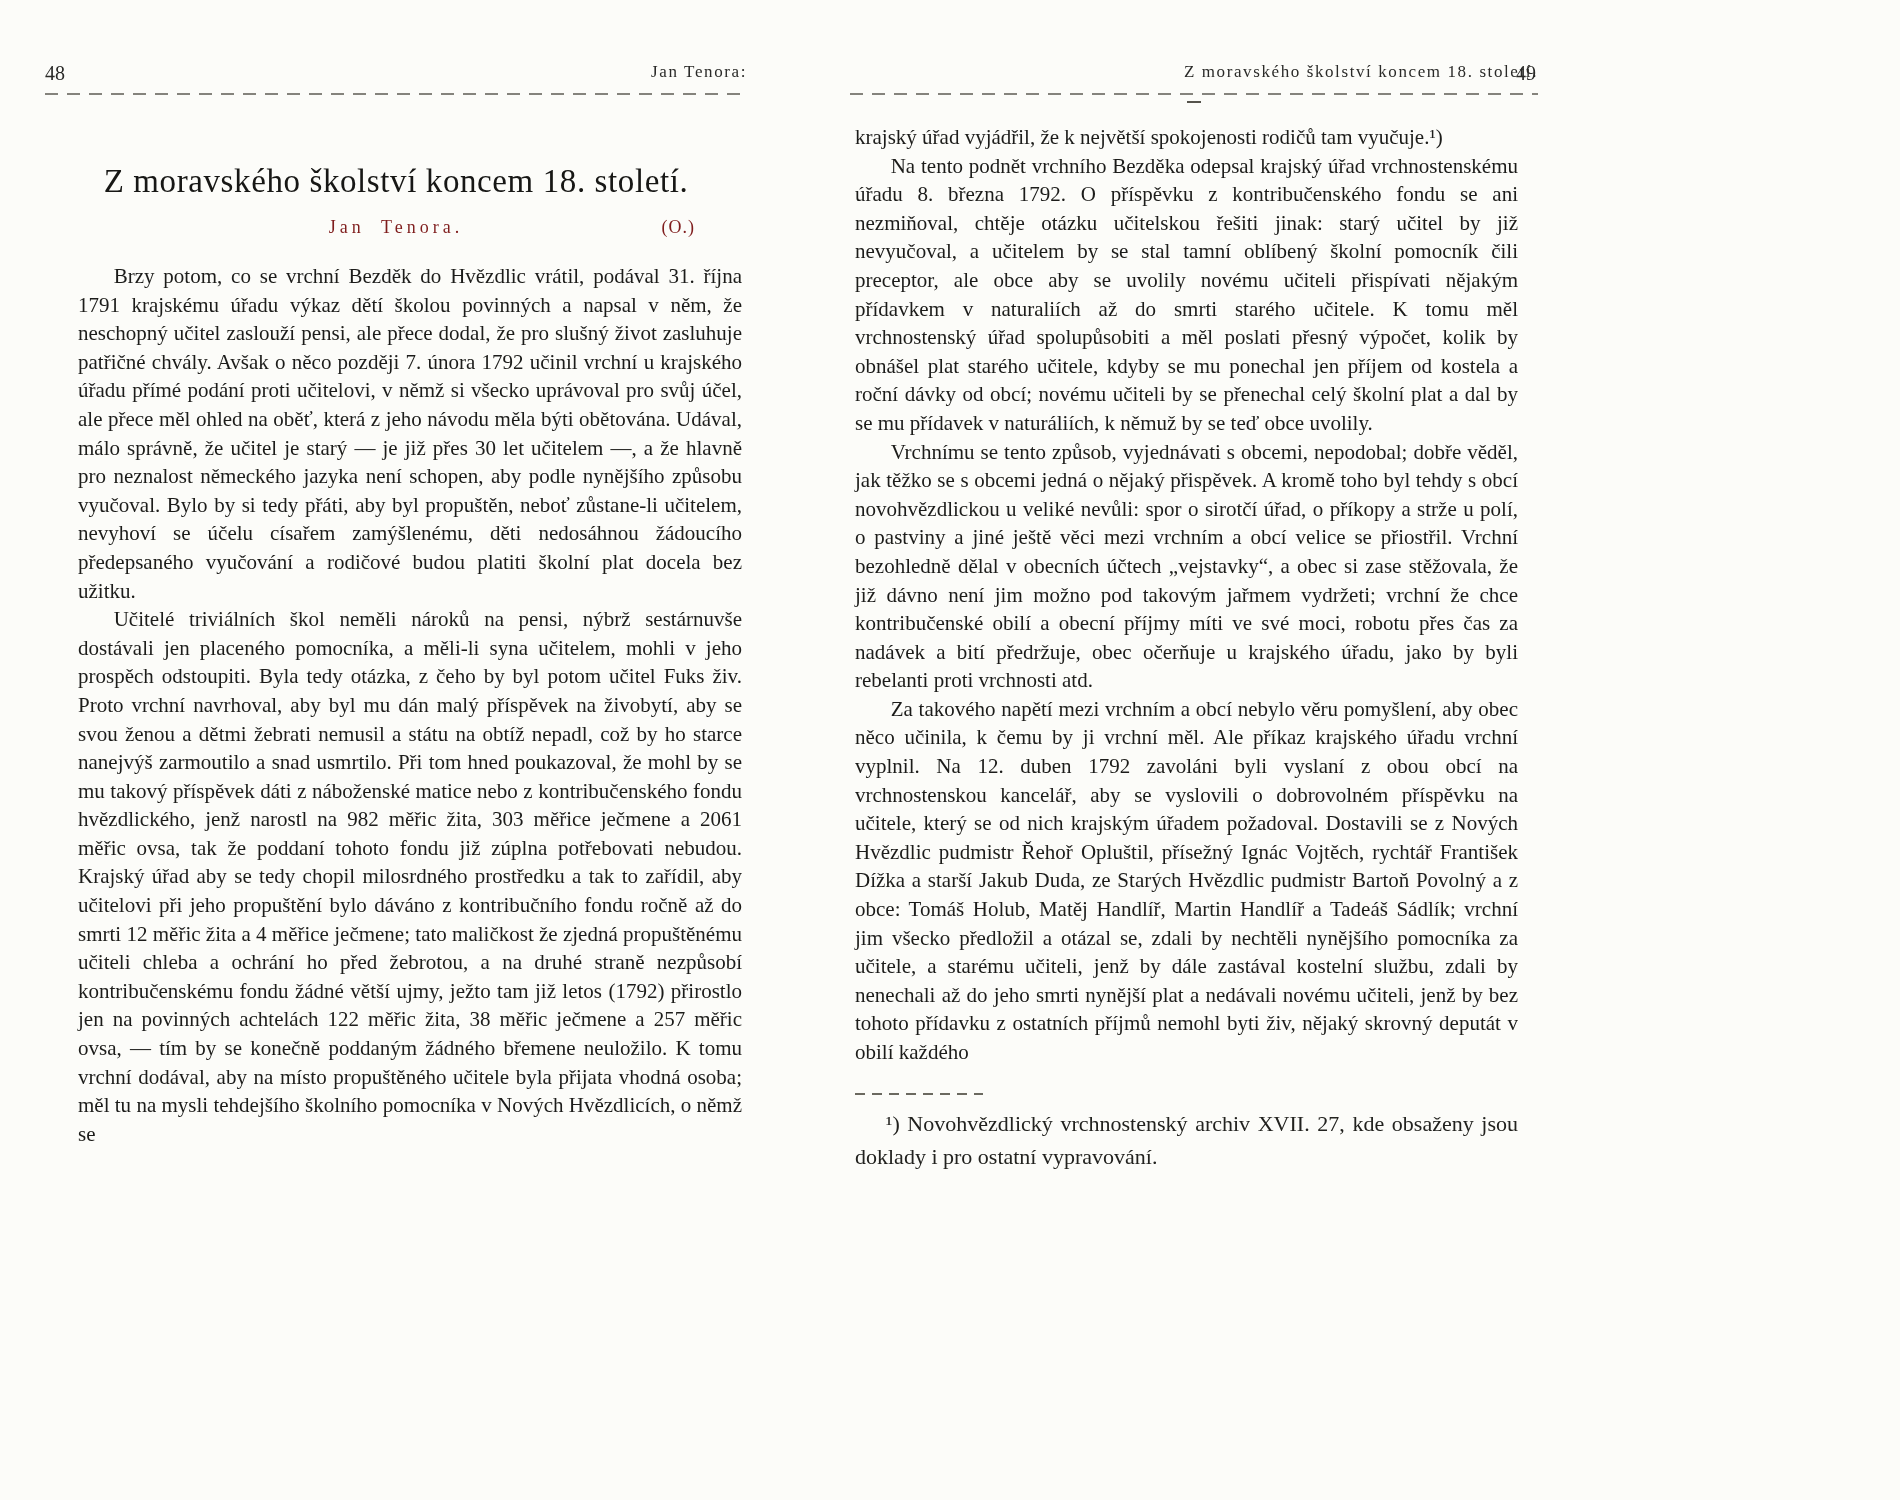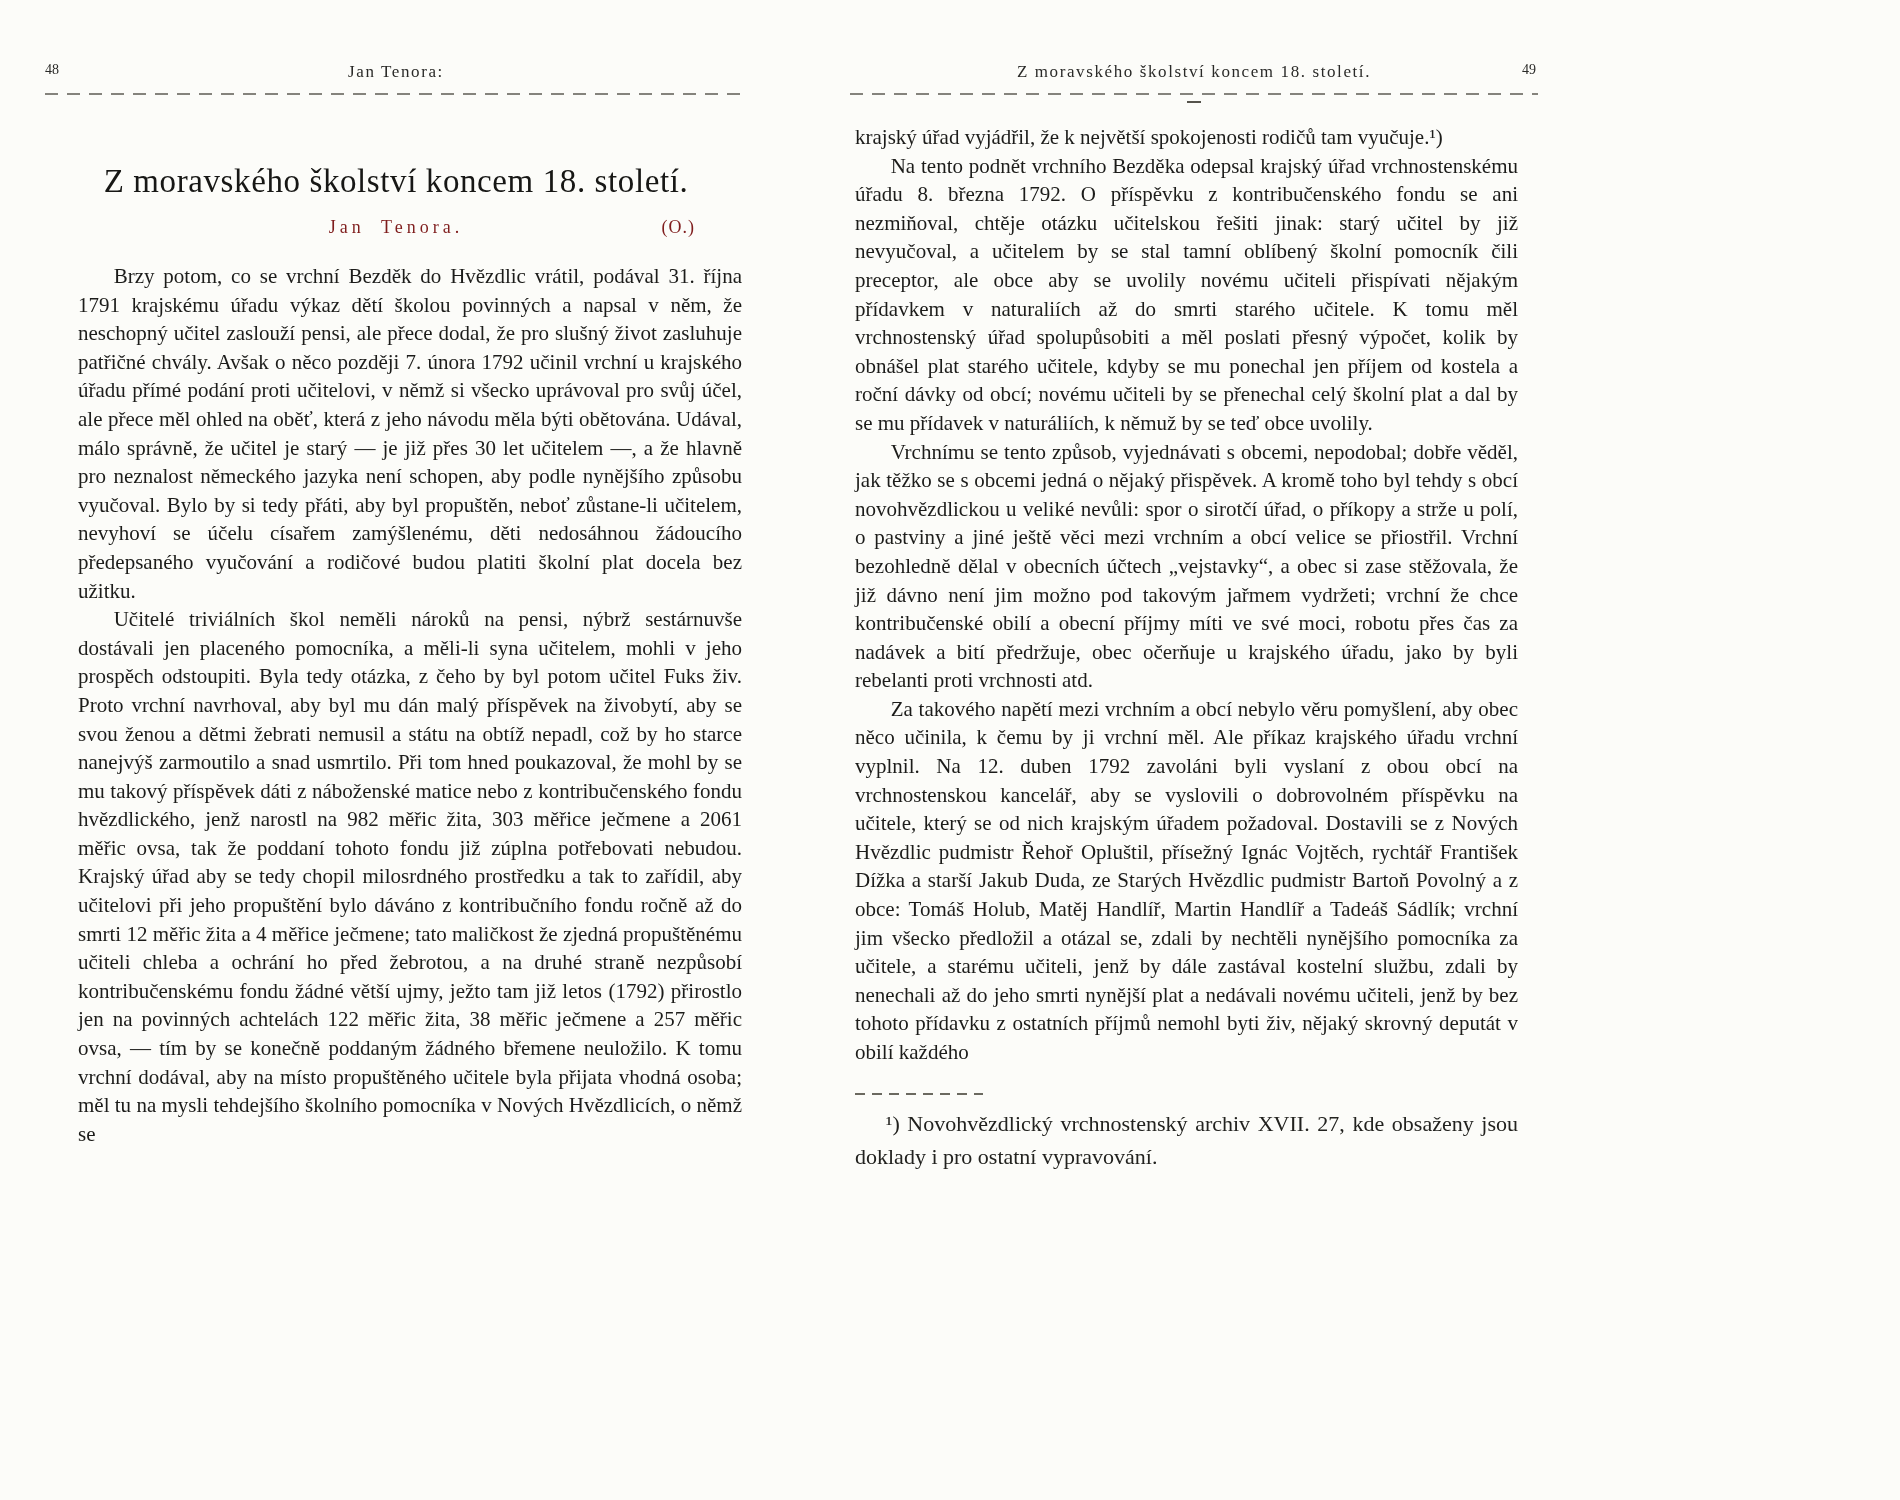--- a/index.html
+++ b/index.html
@@ -9,24 +9,24 @@
     font-family: "Liberation Serif", "DejaVu Serif", serif;
     color: #1d1d1b;
     overflow: hidden;
   }
   .spread { position: relative; width: 1900px; height: 1500px; }
   .page { position: absolute; top: 62px; }
   .page-left  { left: 45px;  width: 702px; }
   .page-right { left: 850px; width: 688px; }
 
   .page-header { position: relative; height: 26px; font-size: 17px; letter-spacing: 1.6px; color: #2a2a28; }
-  .page-header .num { position: absolute; top: 0; font-size: 14px; letter-spacing: 0; }
+  .page-header .num { position: absolute; top: 0; font-size: 20px; letter-spacing: 0; }
   .page-left  .page-header .num { left: 0; }
   .page-right .page-header .num { right: 2px; }
-  .page-header .running { display: block; text-align: center; }
+  .page-header .running { display: block; text-align: right; }
 
   .header-rule {
     height: 2px; margin-top: 5px;
     background: repeating-linear-gradient(to right, #5d5b53 0px 13px, transparent 13px 22px);
     opacity: .75;
   }
   .center-dash { width: 14px; height: 2px; background: #55534c; margin: 6px auto 0 auto; }
 
   .title {
     margin-top: 68px; text-align: center;

